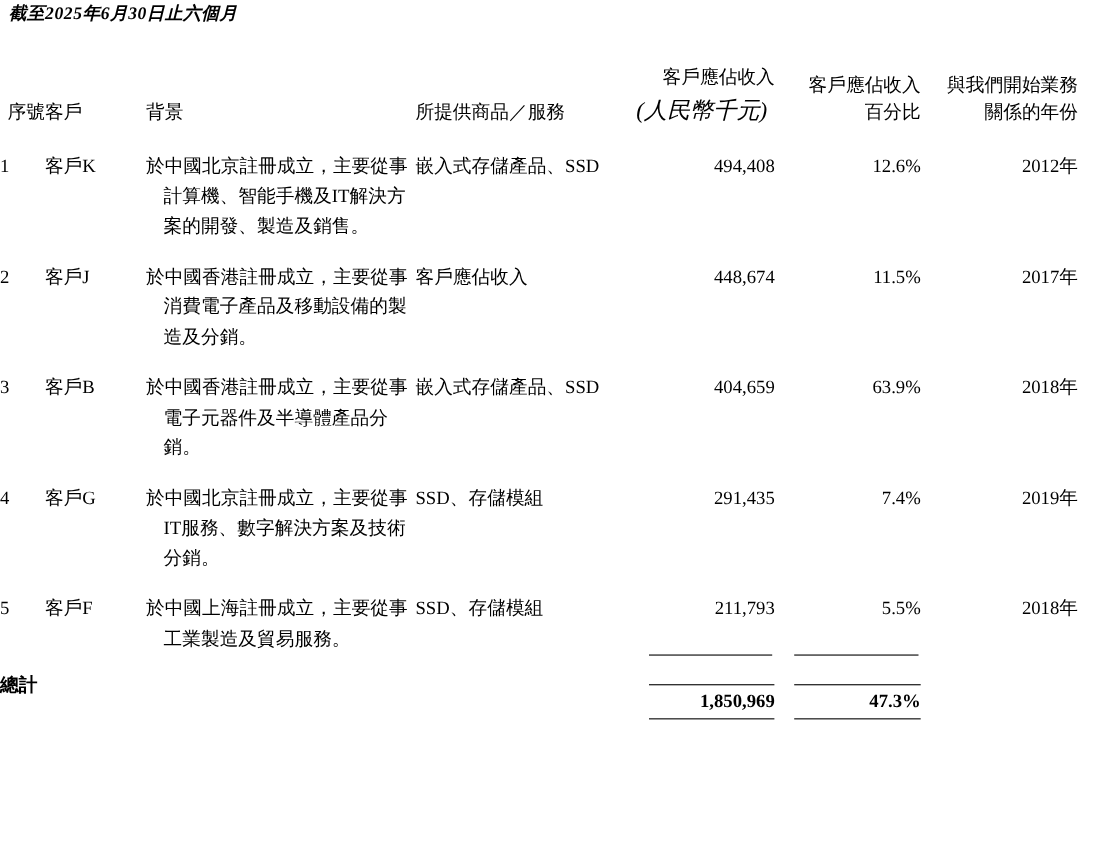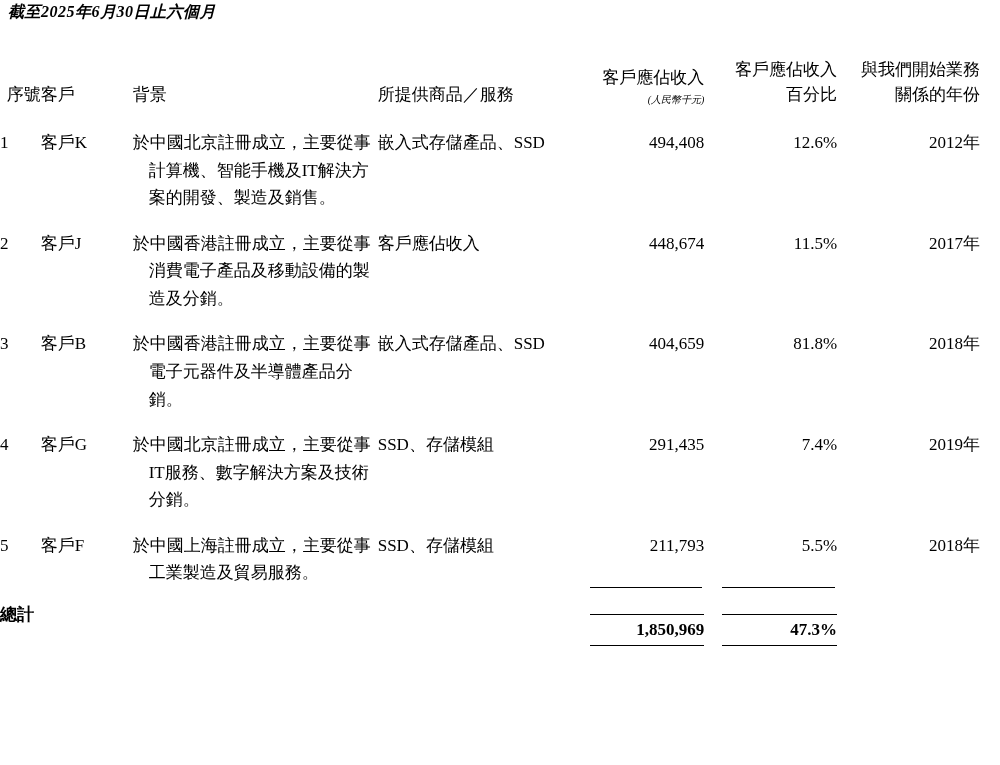--- a/index.html
+++ b/index.html
@@ -48,23 +48,24 @@
   .th-cust    { width: 90px;  text-align: left; }
   .th-bg      { width: 240px; text-align: left; margin-left: 32px; }
   .th-goods   { width: 190px; text-align: left; }
   .th-rev     { width: 130px; text-align: right; }
   .th-pct     { width: 130px; text-align: right; }
   .th-year    { width: 140px; text-align: right; padding-right: 8px; }
 
   .hdr-line { display: block; }
   .unit-note {
     font-style: italic;
-    font-size: 10px;
+    font-size: 21px;
     display: block;
     margin-top: 2px;
+    text-align: center;
   }
 
   table.cust-table td {
     vertical-align: top;
     padding: 0;
     line-height: 1.62;
     font-size: 17px;
   }
   .row-spacer td { height: 18px; line-height: 18px; font-size: 0; }
   .c-no    { text-align: left; padding-left: 8px; }
@@ -169,21 +170,21 @@
       <tr>
         <td class="c-no">3</td>
         <td class="c-cust">客戶B</td>
         <td class="c-bg">
             <span class="indent">於中國香港註冊成立，主要從事電子元器件及半導體產品分銷。</span>
           </td>
         <td class="c-goods">
             <span class="indent">嵌入式存儲產品、SSD</span>
           </td>
         <td class="c-rev">404,659</td>
-        <td class="c-pct">81.8%</td>
+        <td class="c-pct">63.9%</td>
         <td class="c-year">2018年</td>
       </tr>
       <tr class="row-spacer">
           <td colspan="7"></td>
         </tr>
 
       <tr>
         <td class="c-no">4</td>
         <td class="c-cust">客戶G</td>
         <td class="c-bg">

